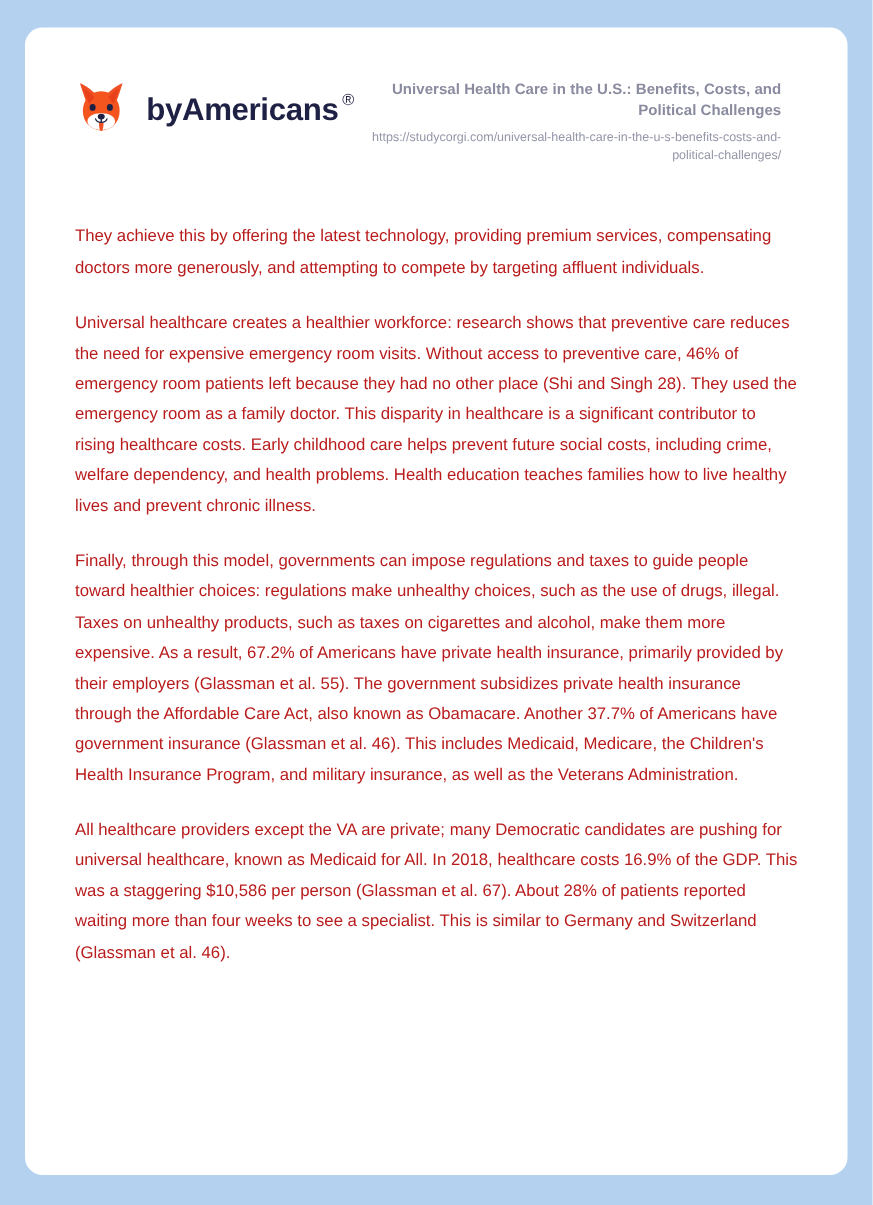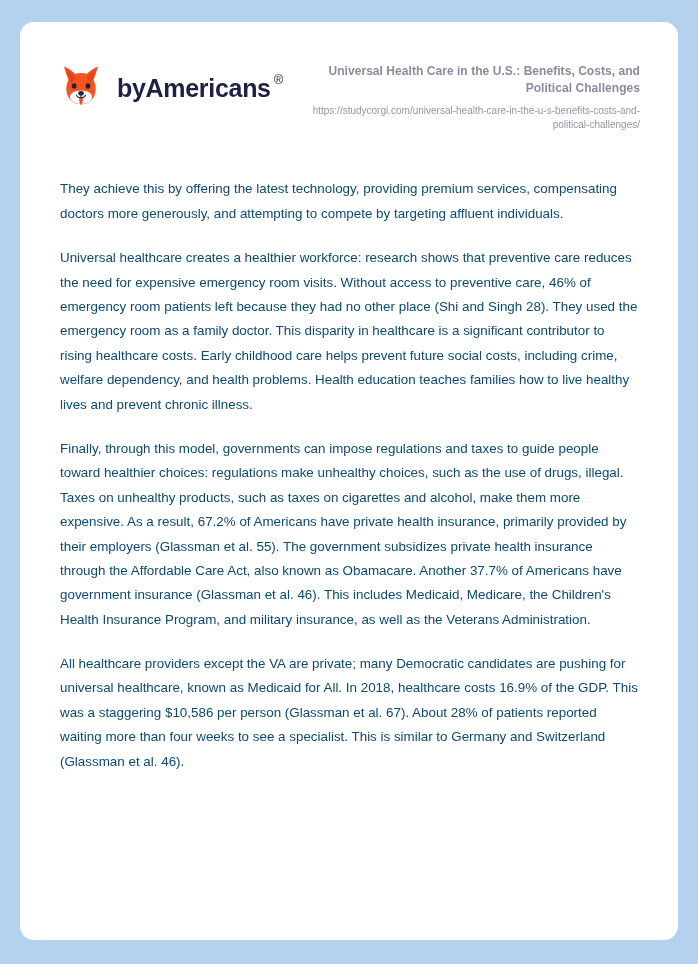--- a/index.html
+++ b/index.html
@@ -25,21 +25,21 @@
     background:#ffffff;
     border-radius:14px;
     overflow:hidden;
   }
 
   
   .doc-header {
     display:flex;
     align-items:flex-start;
     justify-content:space-between;
-    padding:38px 38px 0 38px;
+    padding:38px 53px 0 38px;
   }
 
   .brand {
     display:flex;
     align-items:center;
     gap:13px;
     flex:0 0 auto;
     padding-top:2px;
   }
 
@@ -89,21 +89,21 @@
 
   
   .doc-body {
     padding:0 40px;
     margin-top:45px;
   }
 
   .doc-body p {
     font-size:13.4px;
     line-height:1.82;
-    color:#0c4a6e;
+    color:#b91c1c;
     margin-bottom:20px;
     text-align:left;
   }
   .doc-body p:last-child { margin-bottom:0; }
 </style>
 </head>
 <body>
 
 <div class="page-card">
 

